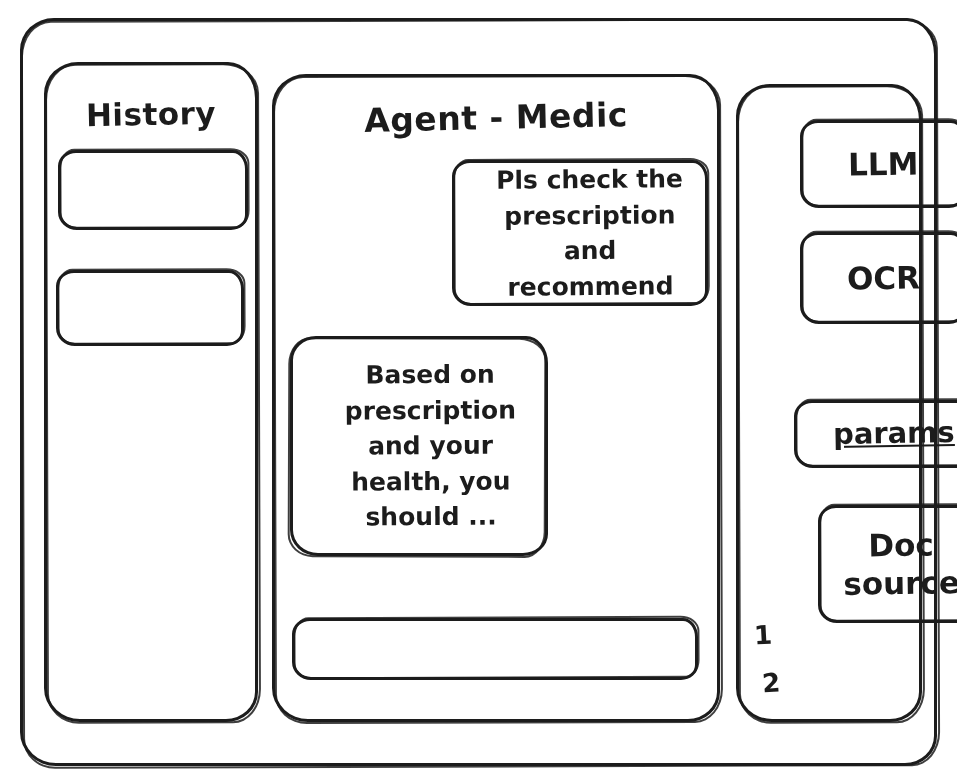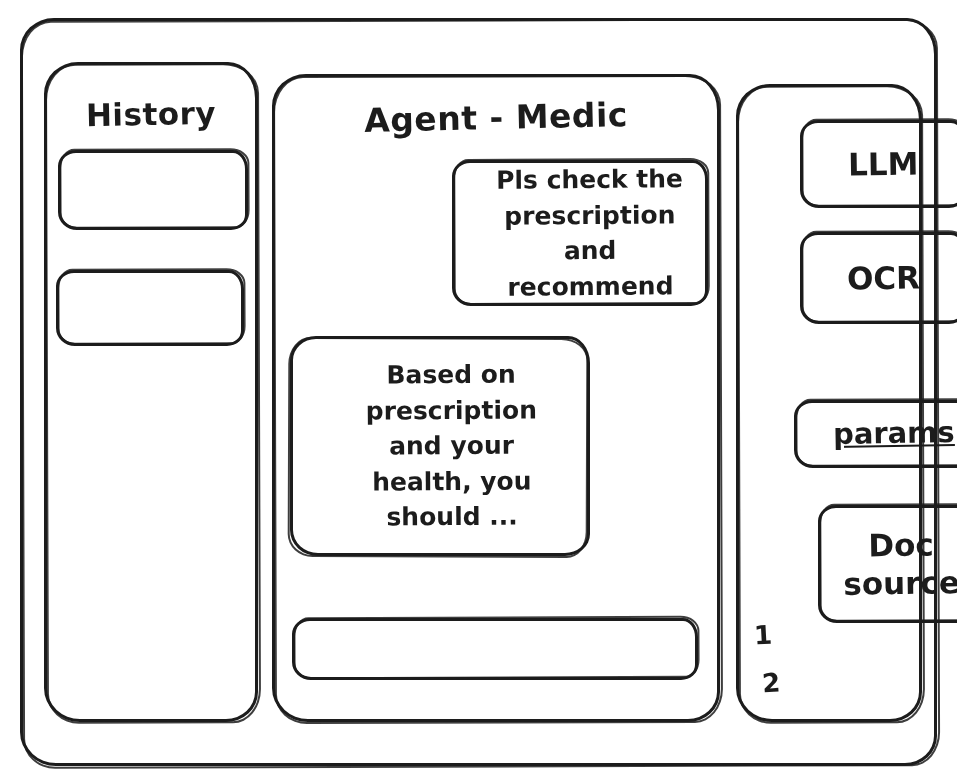--- a/index.html
+++ b/index.html
@@ -123,21 +123,21 @@
   #user-bubble {
     left: 452px; top: 160px;
     width: 256px; height: 146px; padding-left: 20px;
   }
   #user-bubble .bubble-text {
     font-size: 25px;
     transform: rotate(-0.5deg);
   }
   #assistant-bubble {
     left: 290px; top: 336px;
-    width: 300px; height: 220px; padding-left: 24px;
+    width: 258px; height: 220px; padding-left: 24px;
   }
   #assistant-bubble .bubble-text {
     font-size: 25px;
     transform: rotate(-0.4deg);
   }
 
   
   #composer {
     left: 292px; top: 618px;
     width: 406px; height: 62px;

